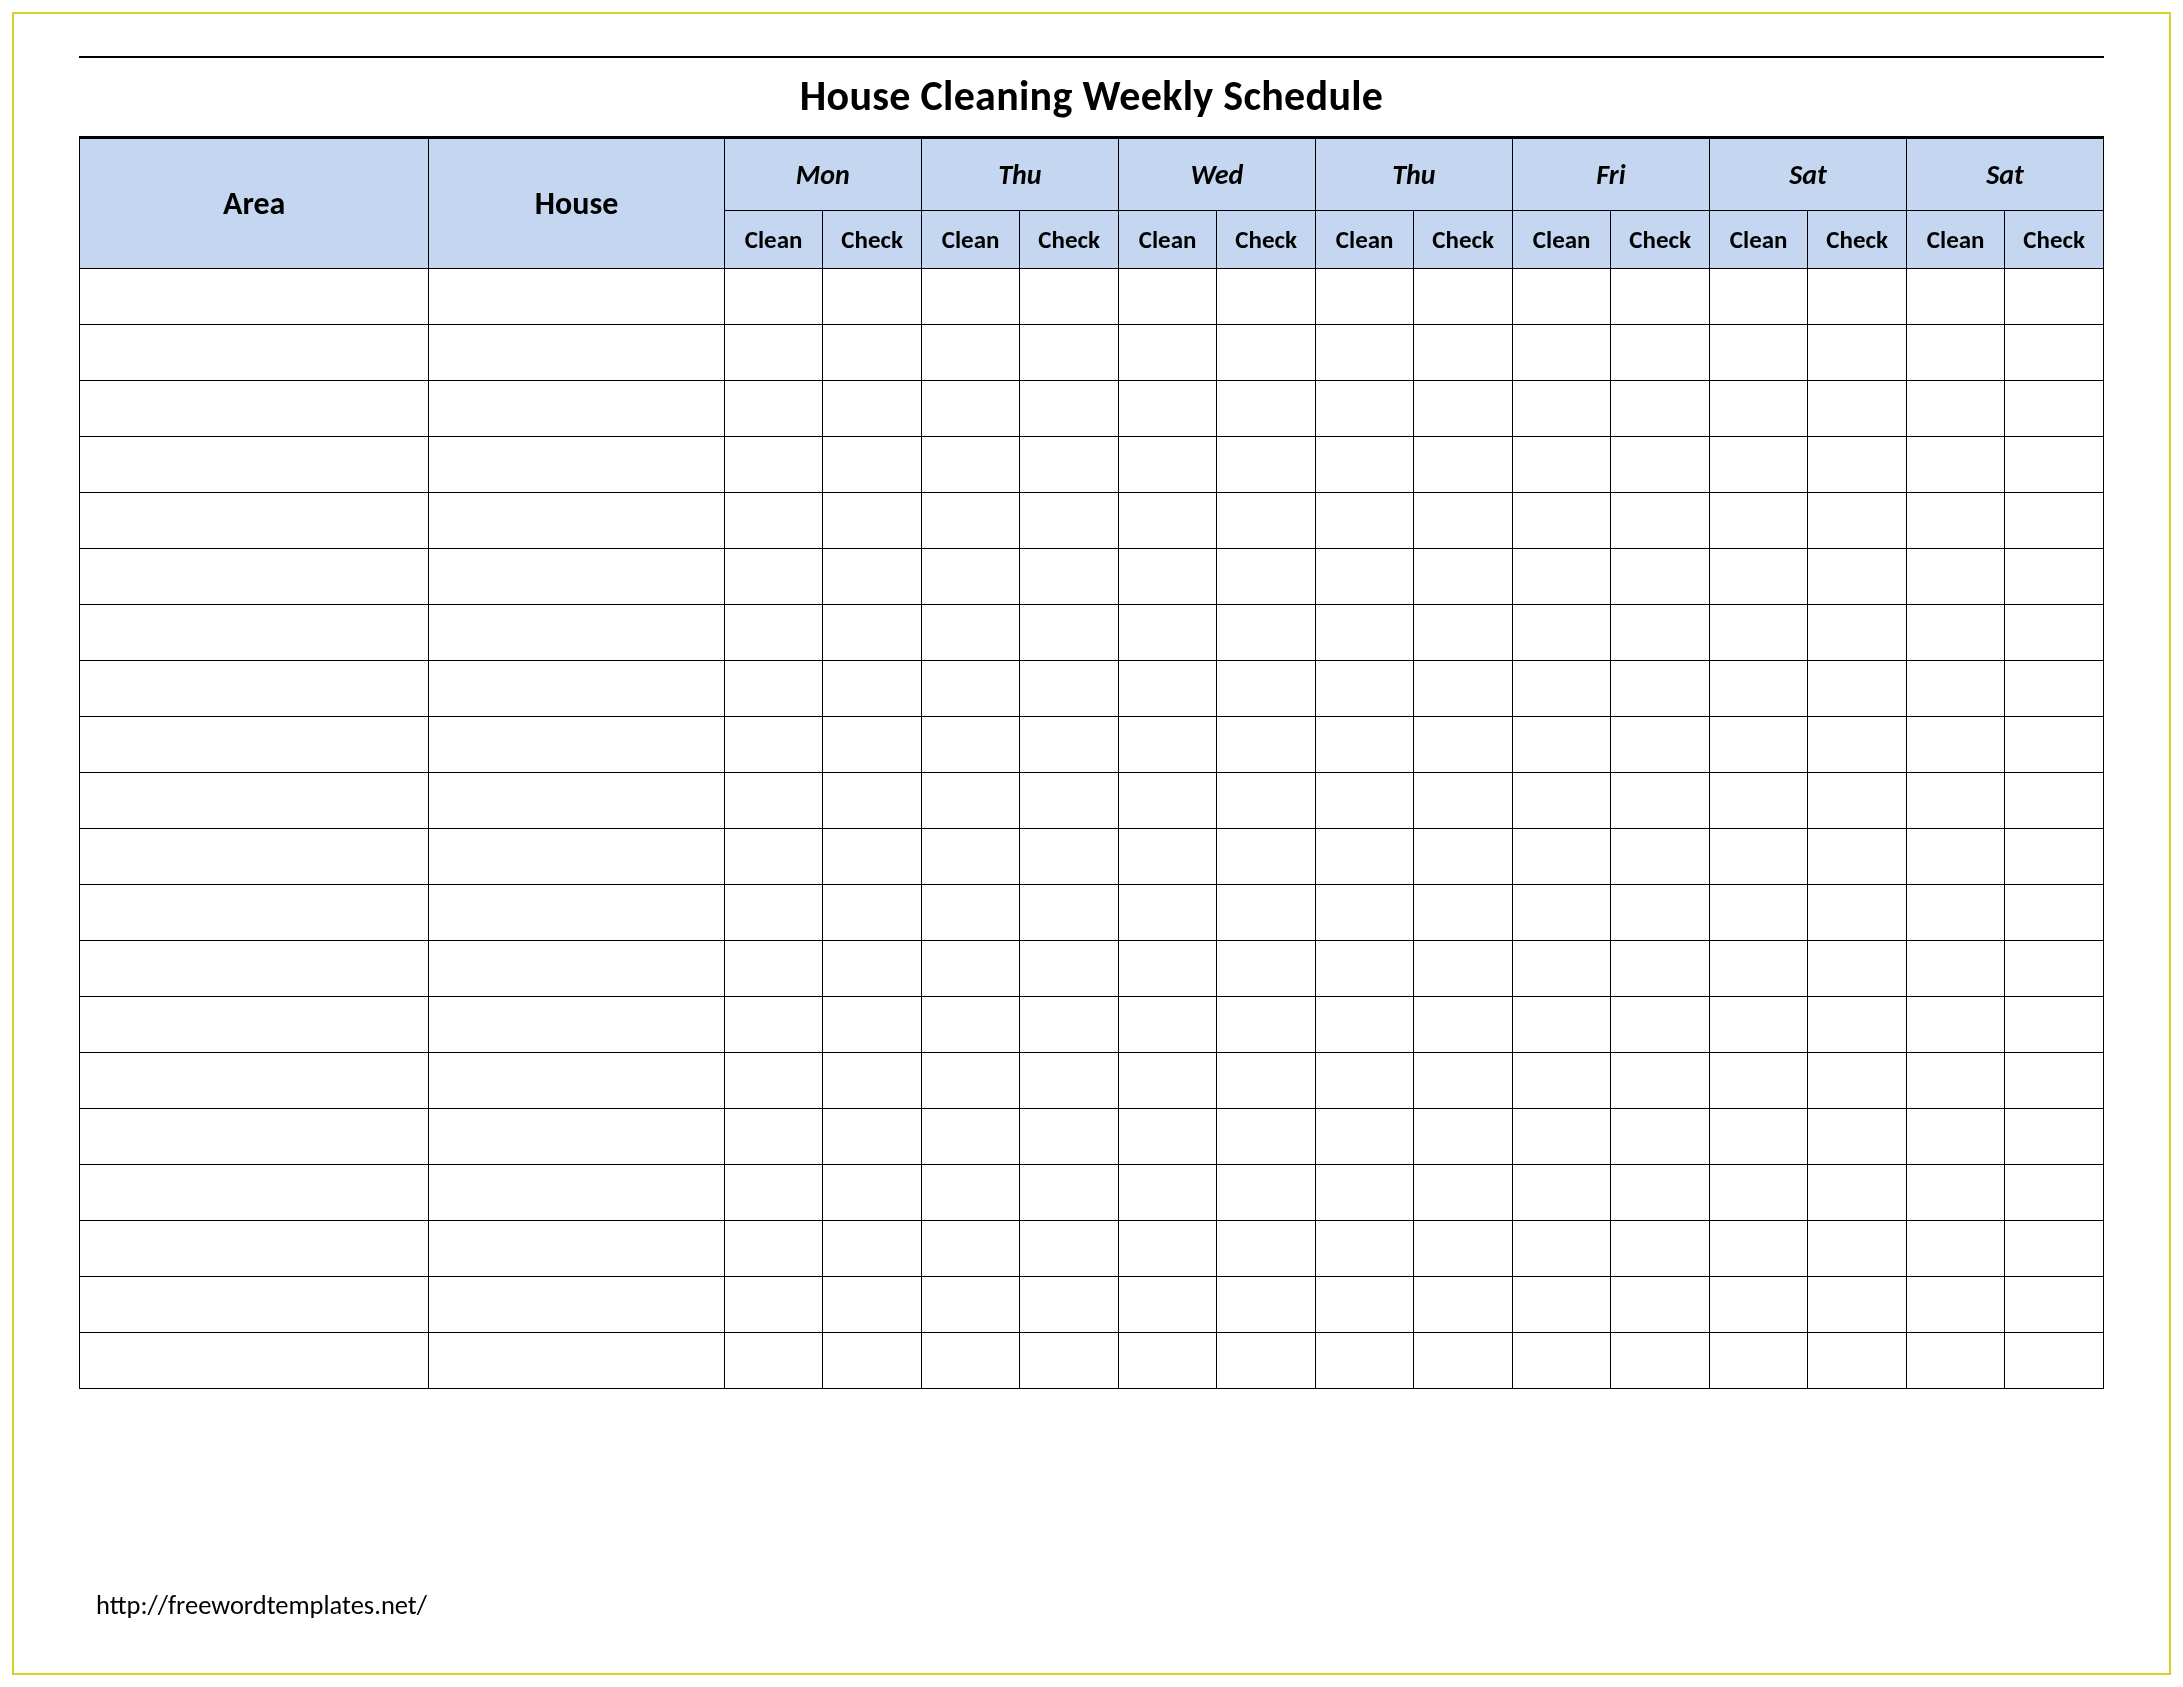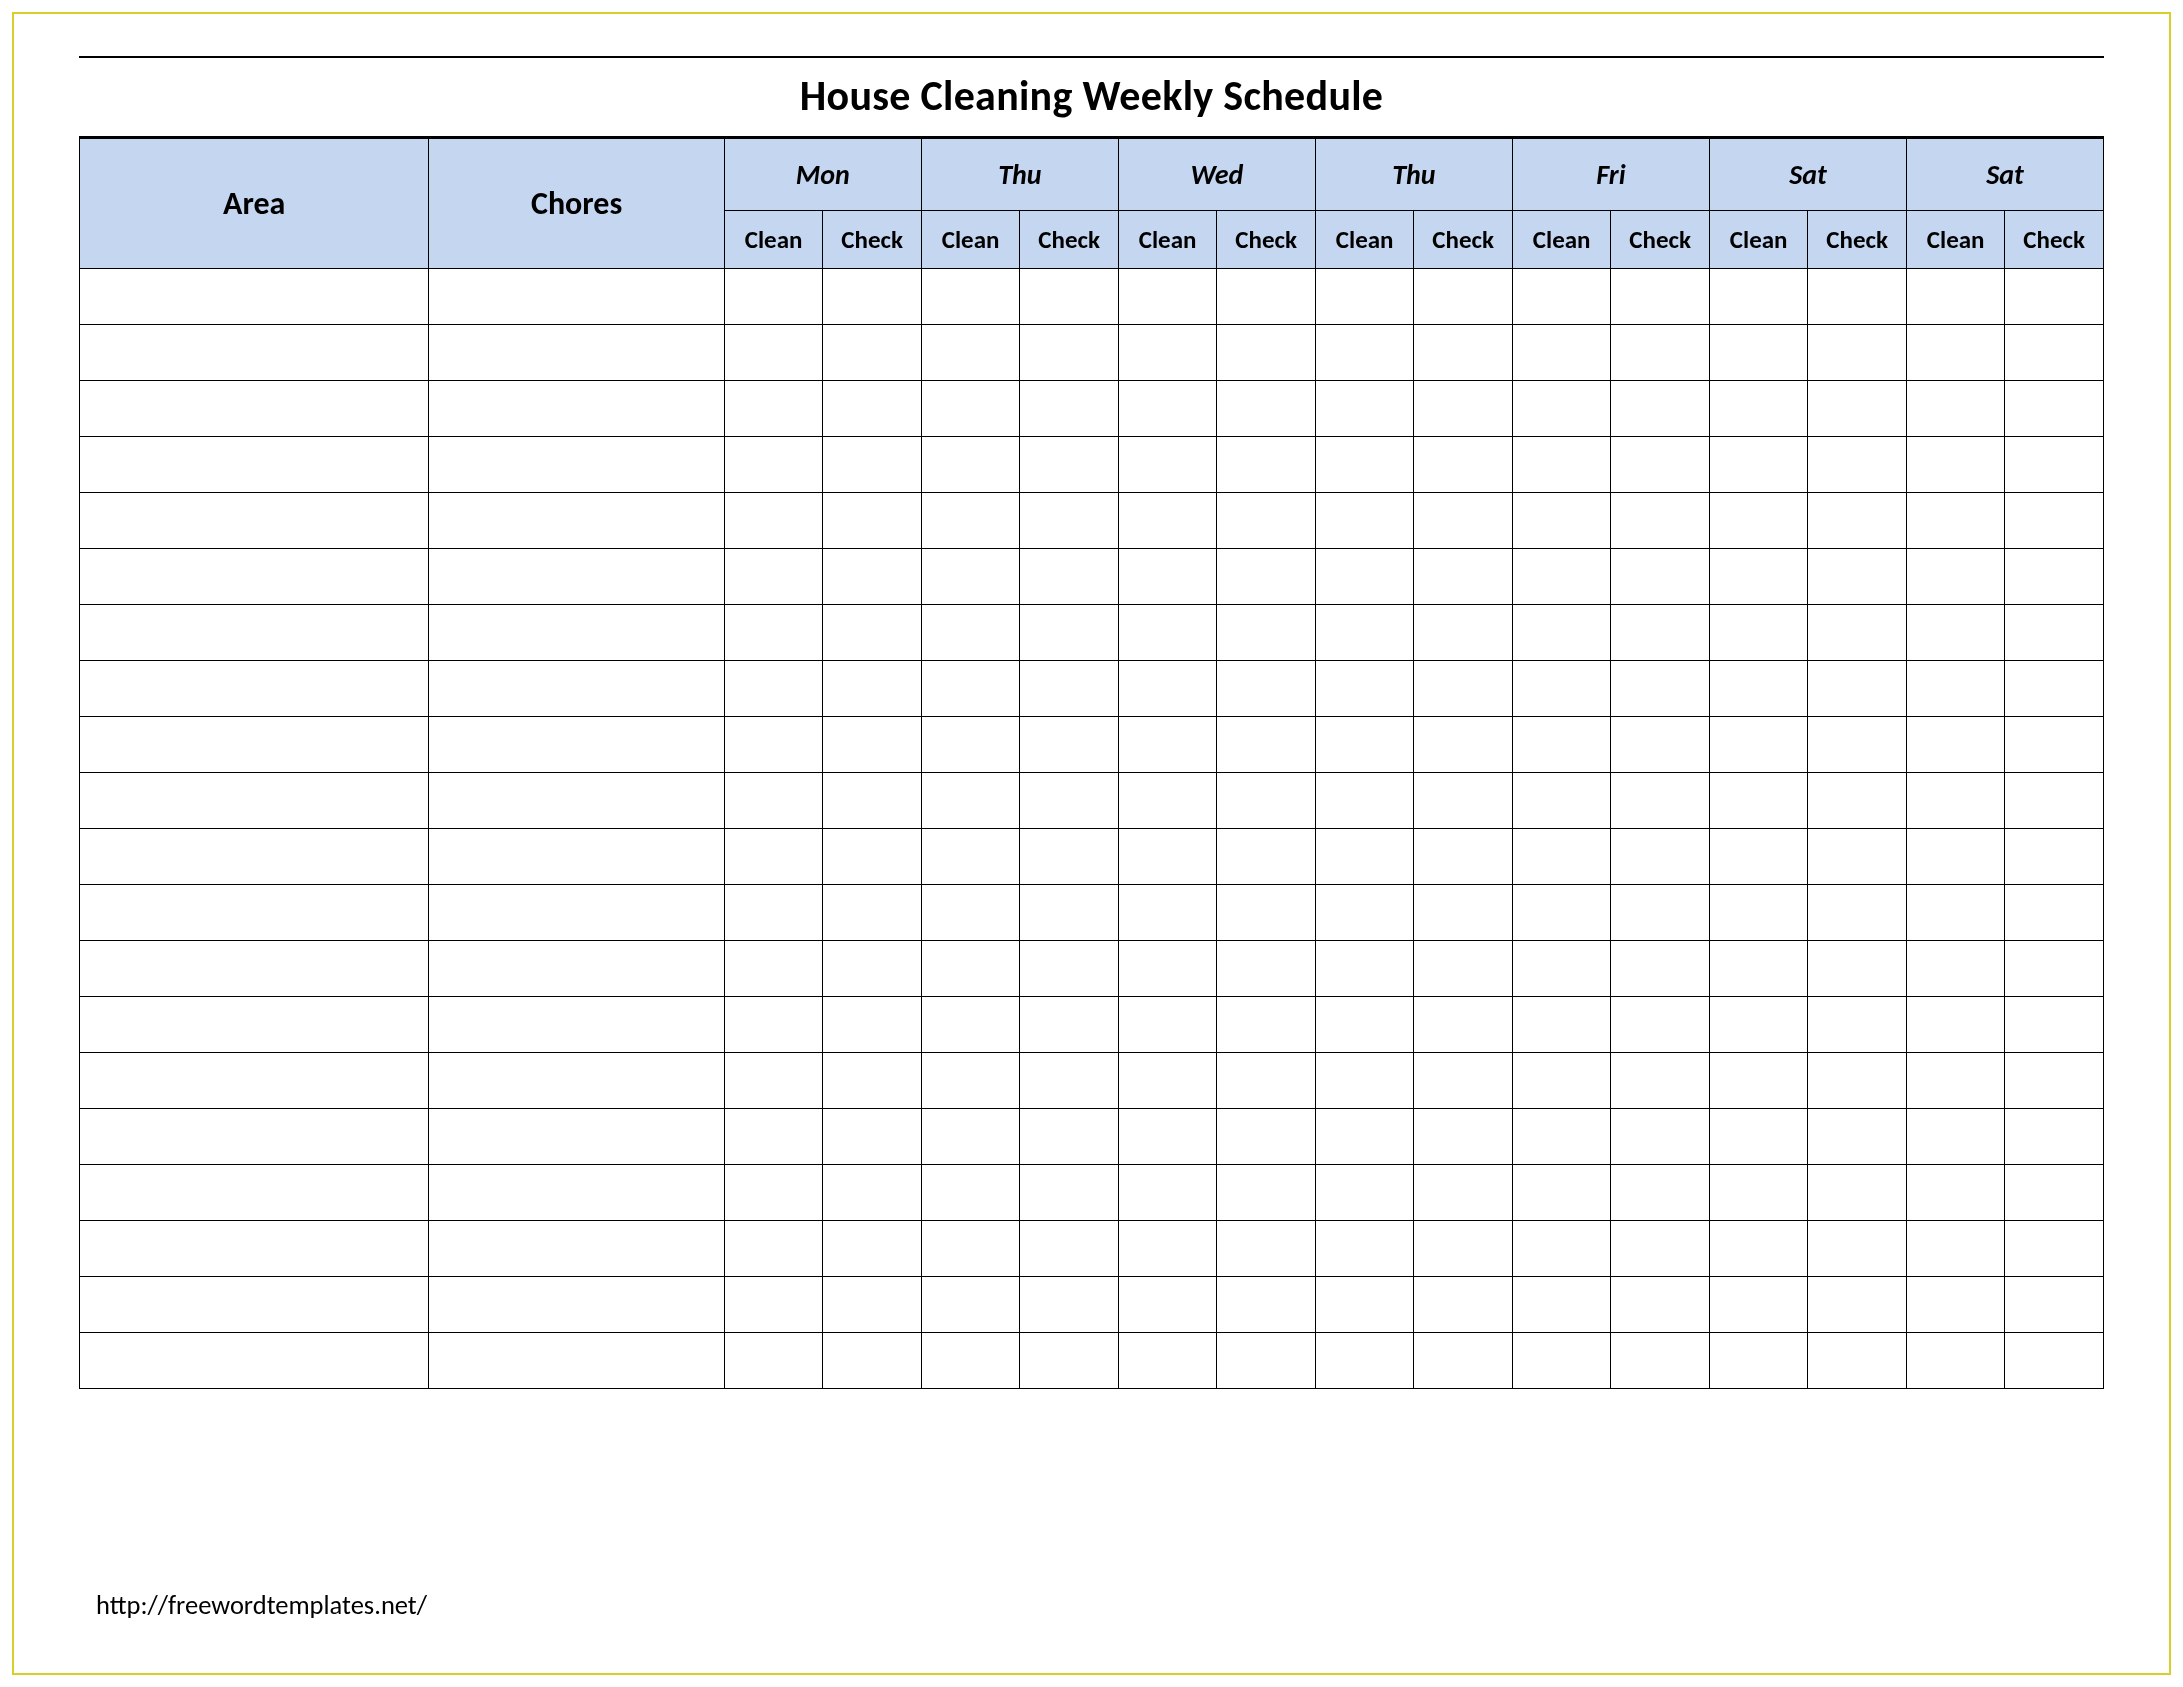--- a/index.html
+++ b/index.html
@@ -109,21 +109,21 @@
       <col class="col-sub">
         <col class="col-sub">
       <col class="col-sub">
         <col class="col-sub">
       <col class="col-sub">
         <col class="col-sub">
     </colgroup>
     <thead>
       <tr>
         <th class="th-area" rowspan="2">Area</th>
-        <th class="th-chores" rowspan="2">Chores</th>
+        <th class="th-chores" rowspan="2">House</th>
         <th class="th-day" colspan="2">Mon</th>
         <th class="th-day" colspan="2">Thu</th>
         <th class="th-day" colspan="2">Wed</th>
         <th class="th-day" colspan="2">Thu</th>
         <th class="th-day" colspan="2">Fri</th>
         <th class="th-day" colspan="2">Sat</th>
         <th class="th-day" colspan="2">Sat</th>
       </tr>
       <tr>
         <th class="th-sub">Clean</th>

